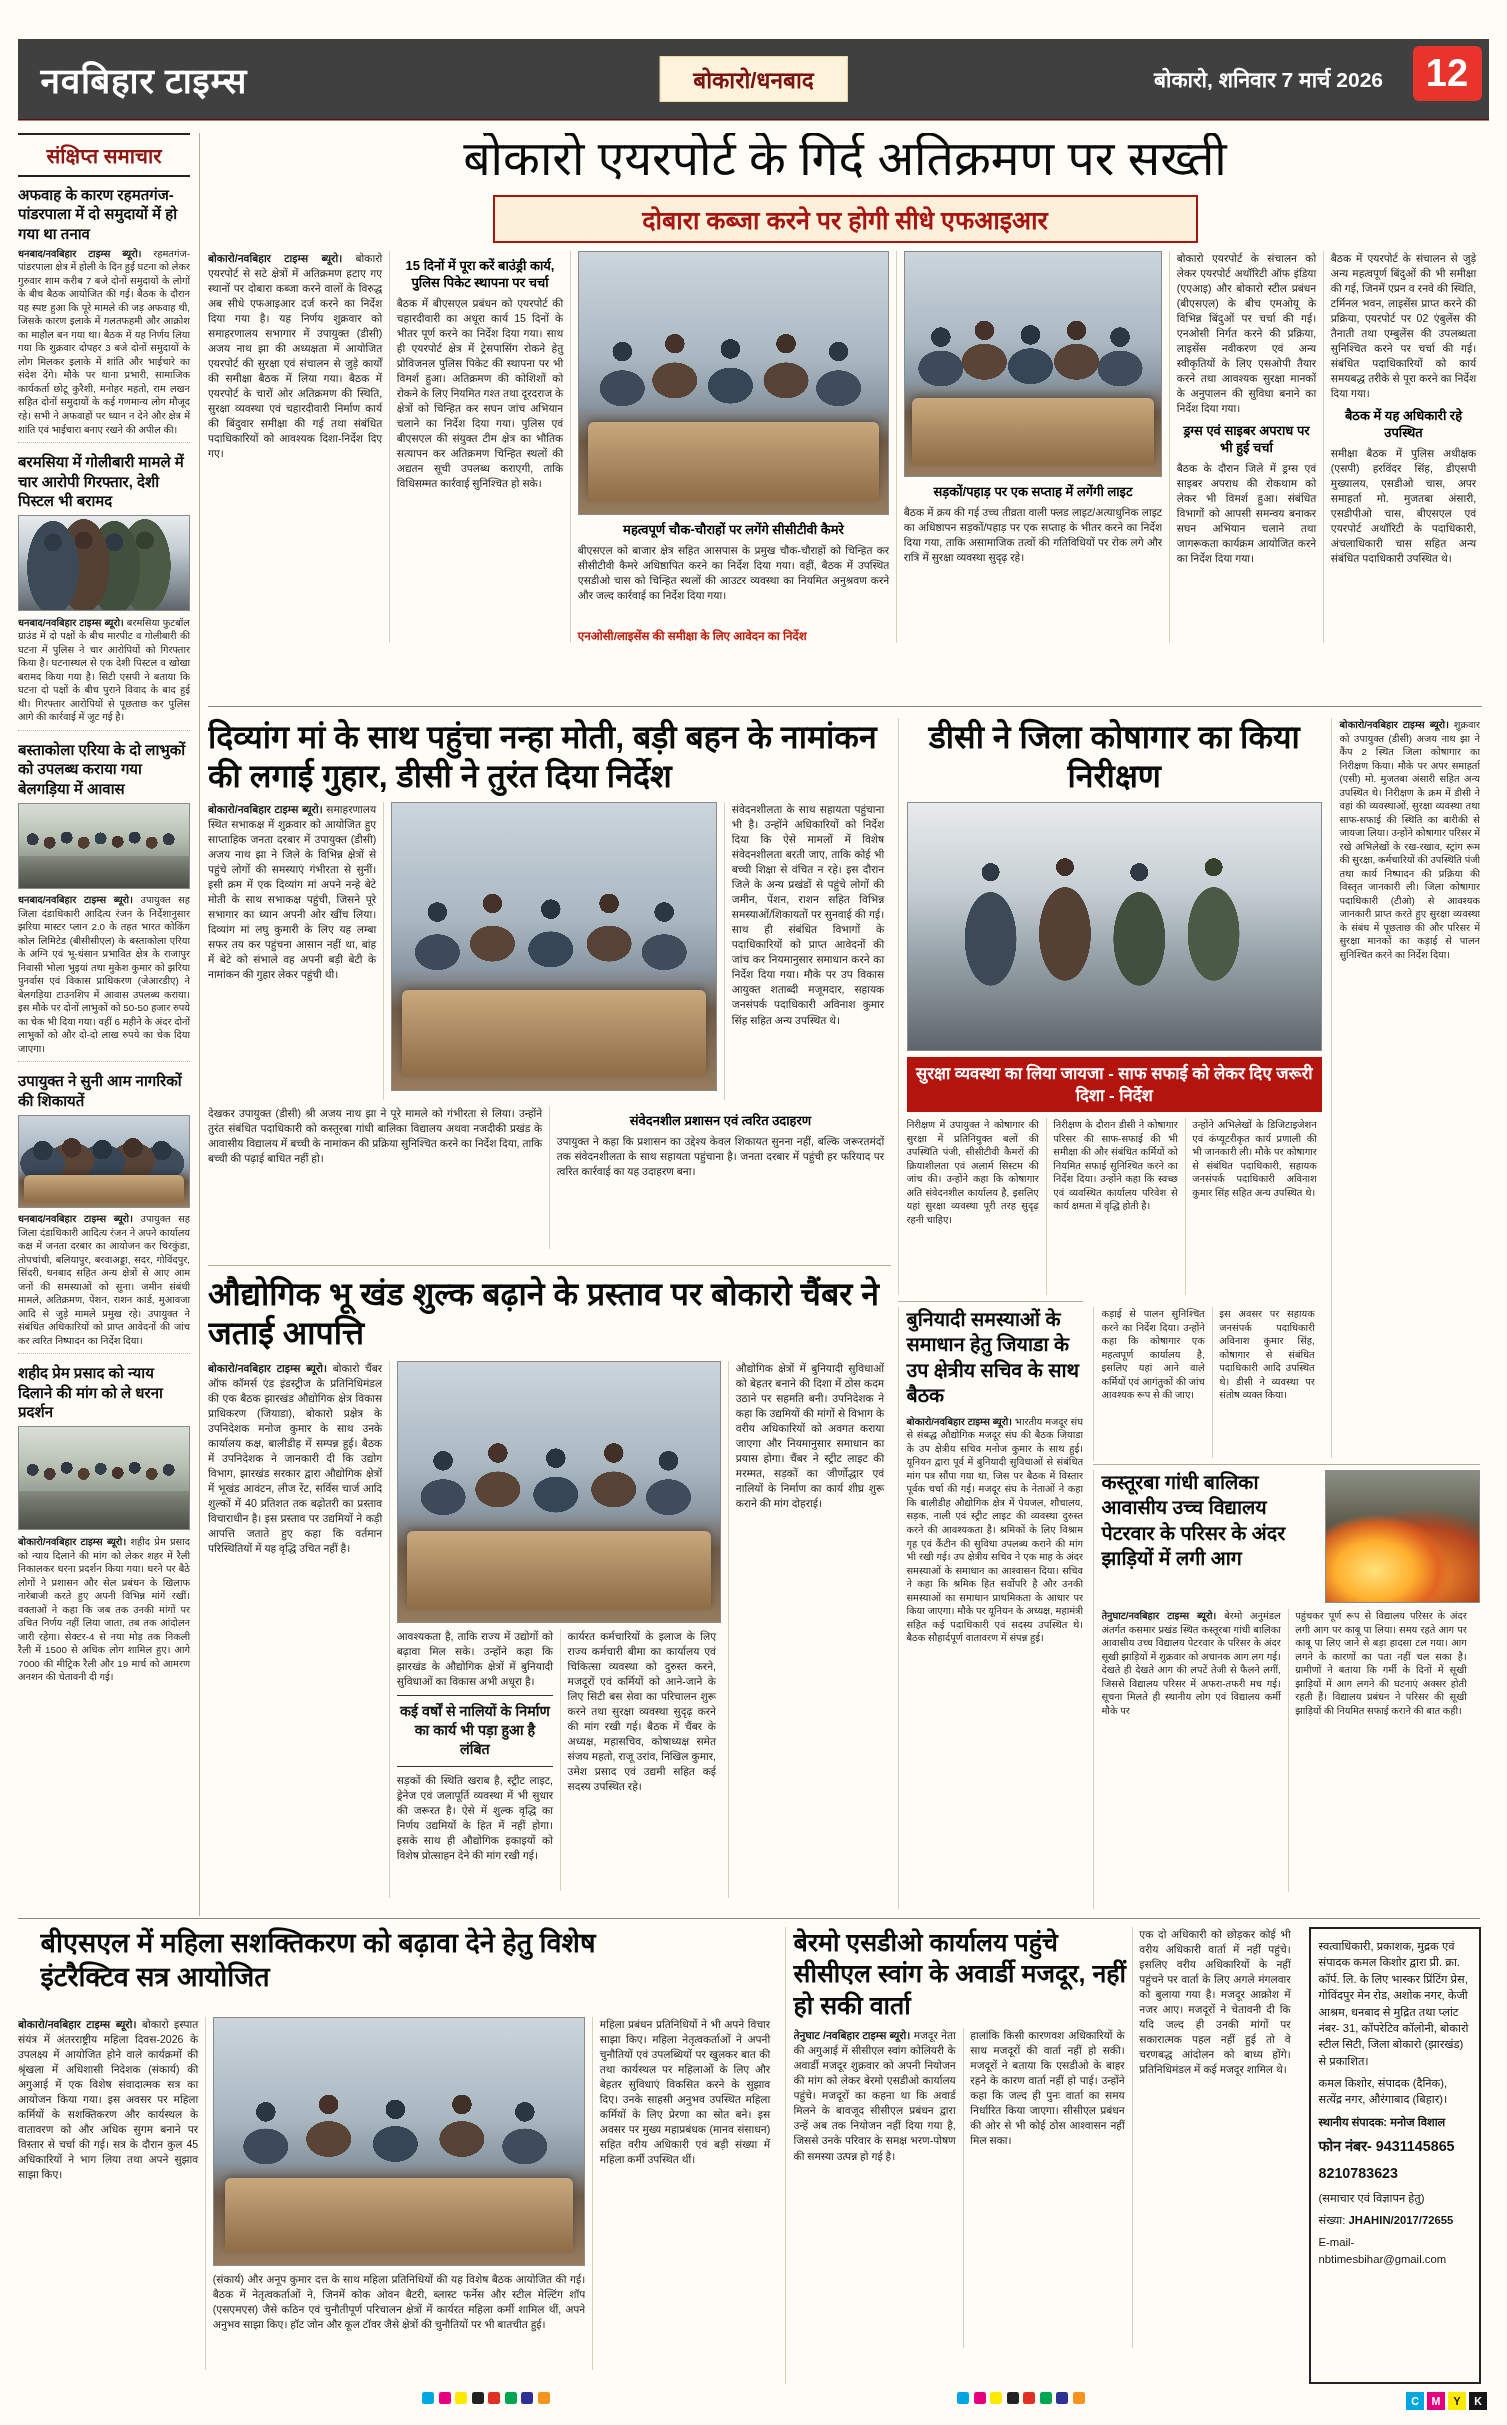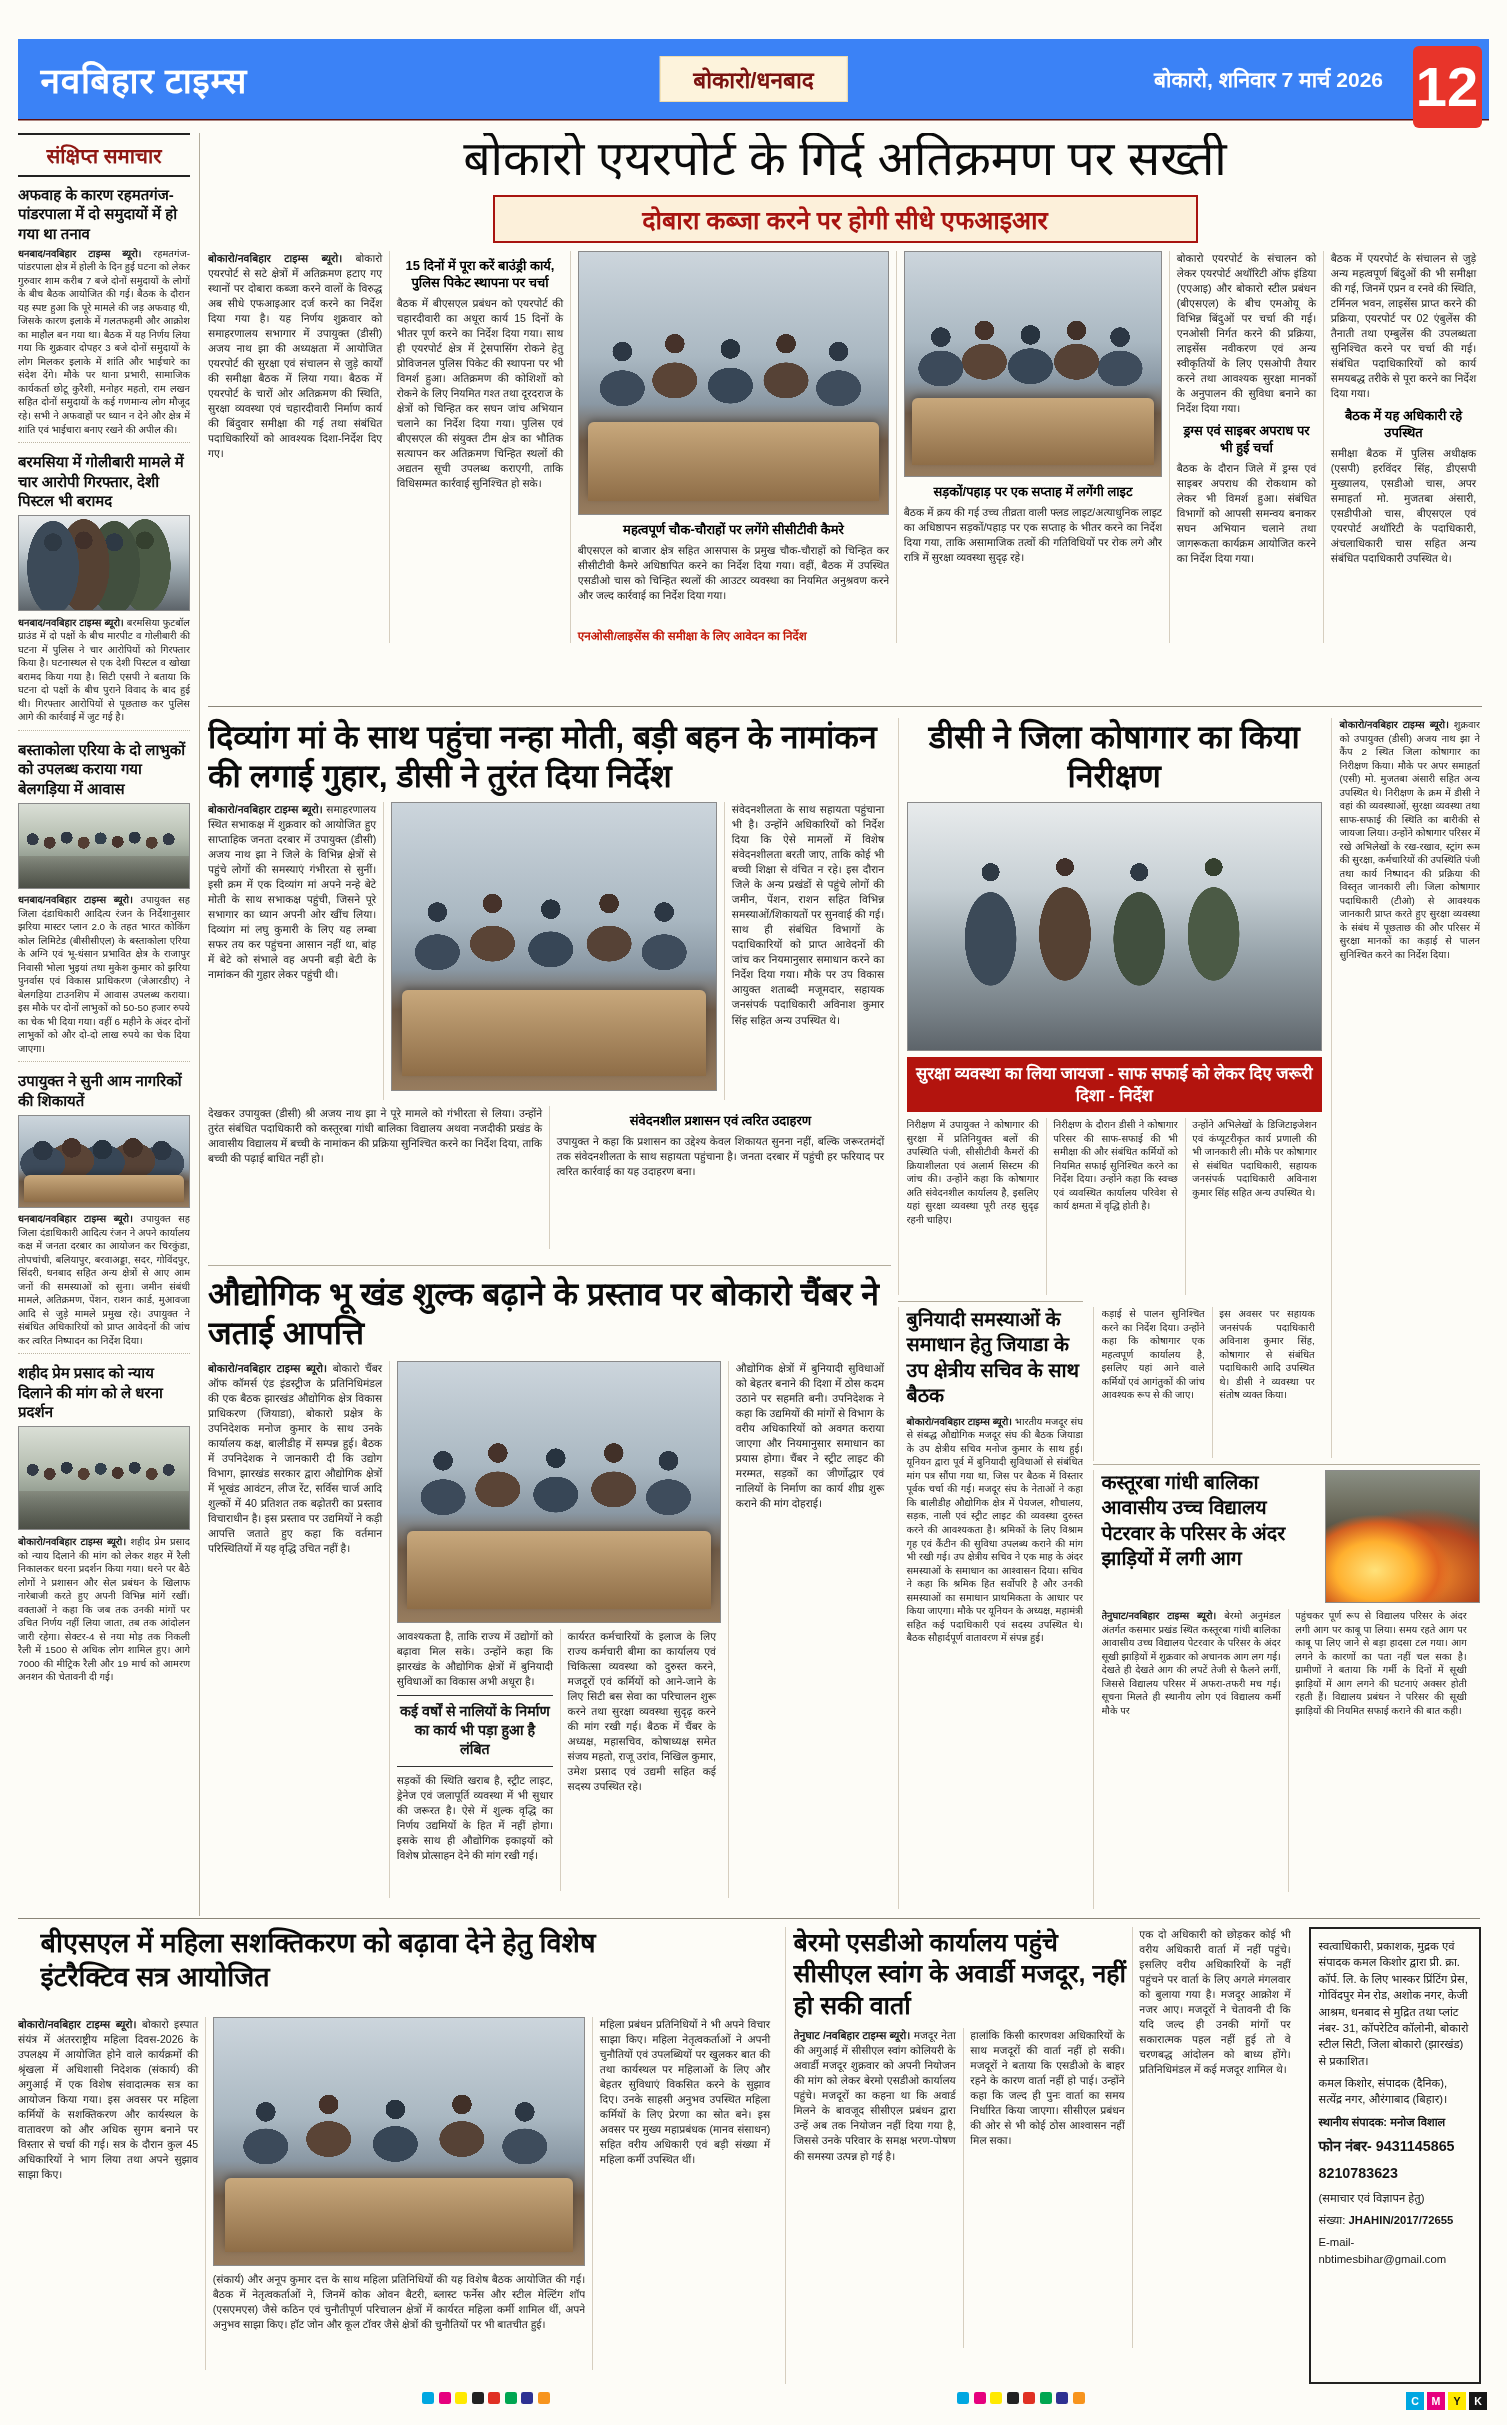--- a/index.html
+++ b/index.html
@@ -5,28 +5,28 @@
 <style>
   *{box-sizing:border-box;margin:0;padding:0}
   html,body{background:#dedbd4}
   #page{position:relative;width:1508px;height:2426px;margin:0 auto;background:#fdfcf7;
         font-family:"Liberation Sans","DejaVu Sans",sans-serif;color:#151515;overflow:hidden}
   .abs{position:absolute}
   .hline{position:absolute;border-top:1.5px solid #8a8578}
   .hline.thin{border-top-width:0.8px;border-top-color:#b3ac9c}
 
   
-  .masthead{left:18px;top:39px;width:1471px;height:80px;background:#3b82f6;display:flex;align-items:center;
+  .masthead{left:18px;top:39px;width:1471px;height:80px;background:#404040;display:flex;align-items:center;
             box-shadow:0 1.5px 0 #5e0e0b}
   .paper-name{color:#fff;font-size:35px;font-weight:bold;padding-left:22.6px;letter-spacing:0.8px;white-space:nowrap}
   .edition-box{position:absolute;left:50%;transform:translateX(-50%);background:#fdf3dc;border:1.5px solid #f0dcab;
                color:#7a1210;font-size:22.6px;font-weight:bold;padding:6.8px 33px;white-space:nowrap}
   .dateline{margin-left:auto;color:#fff;font-size:21px;font-weight:bold;padding-right:106px;white-space:nowrap}
-  .page-num{position:absolute;right:7.5px;top:6.8px;width:69px;height:82px;background:#e8342a;border-radius:6px;
-            color:#fff;font-size:56px;font-weight:bold;display:flex;align-items:center;justify-content:center}
+  .page-num{position:absolute;right:7.5px;top:6.8px;width:69px;height:55px;background:#e8342a;border-radius:6px;
+            color:#fff;font-size:38px;font-weight:bold;display:flex;align-items:center;justify-content:center}
 
   
   .art-body{font-size:10.6px;line-height:1.42;text-align:justify;color:#1c1c1c}
   .sm .art-body,.art-body.sm{font-size:9.8px;line-height:1.38}
   .byline{font-weight:bold}
   .subhead{font-weight:bold;font-size:13px;line-height:1.32;text-align:center;margin:6px 0 4.5px;color:#000}
   .rednote{color:#c21807;font-weight:bold;font-size:11.7px;text-align:left;line-height:1.3;margin-top:4.5px}
   .h-xl{font-size:48px;font-weight:normal;line-height:1.1;text-align:center;color:#0b0b0b}
   .h-lg{font-size:32px;font-weight:bold;line-height:1.22;color:#0b0b0b}
   .h-md{font-size:27px;font-weight:bold;line-height:1.25;color: #0b0b0b}

